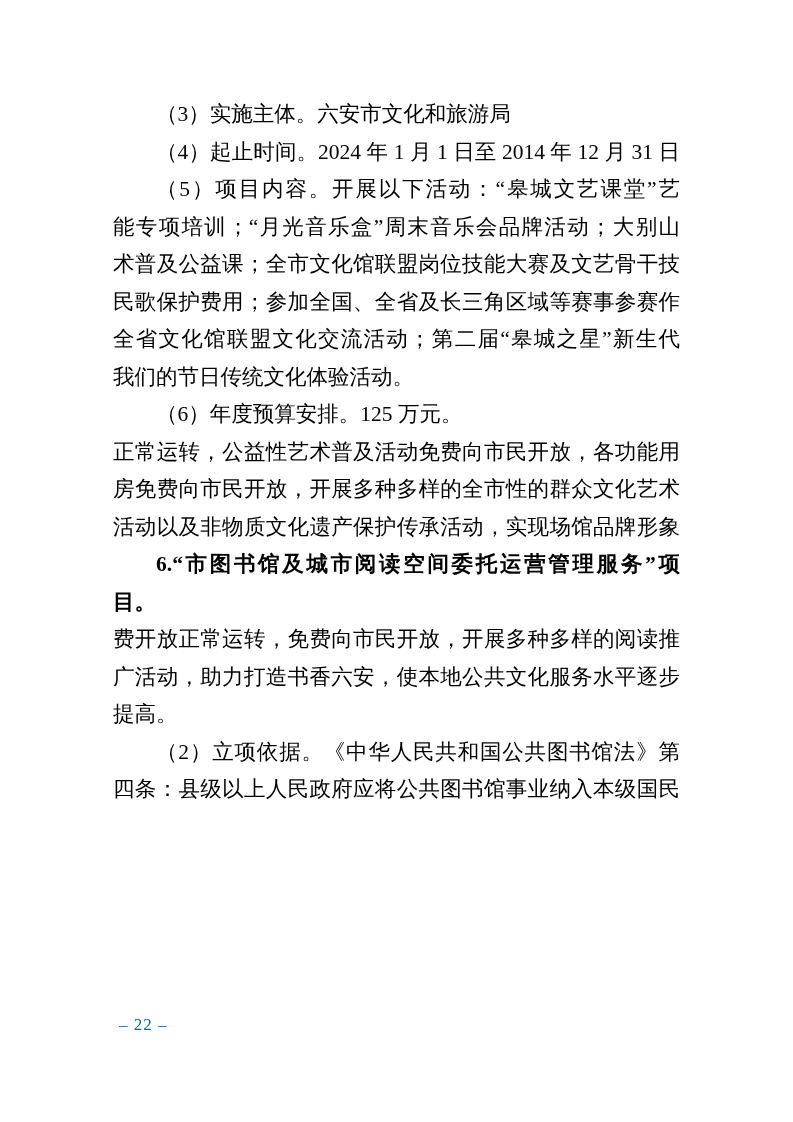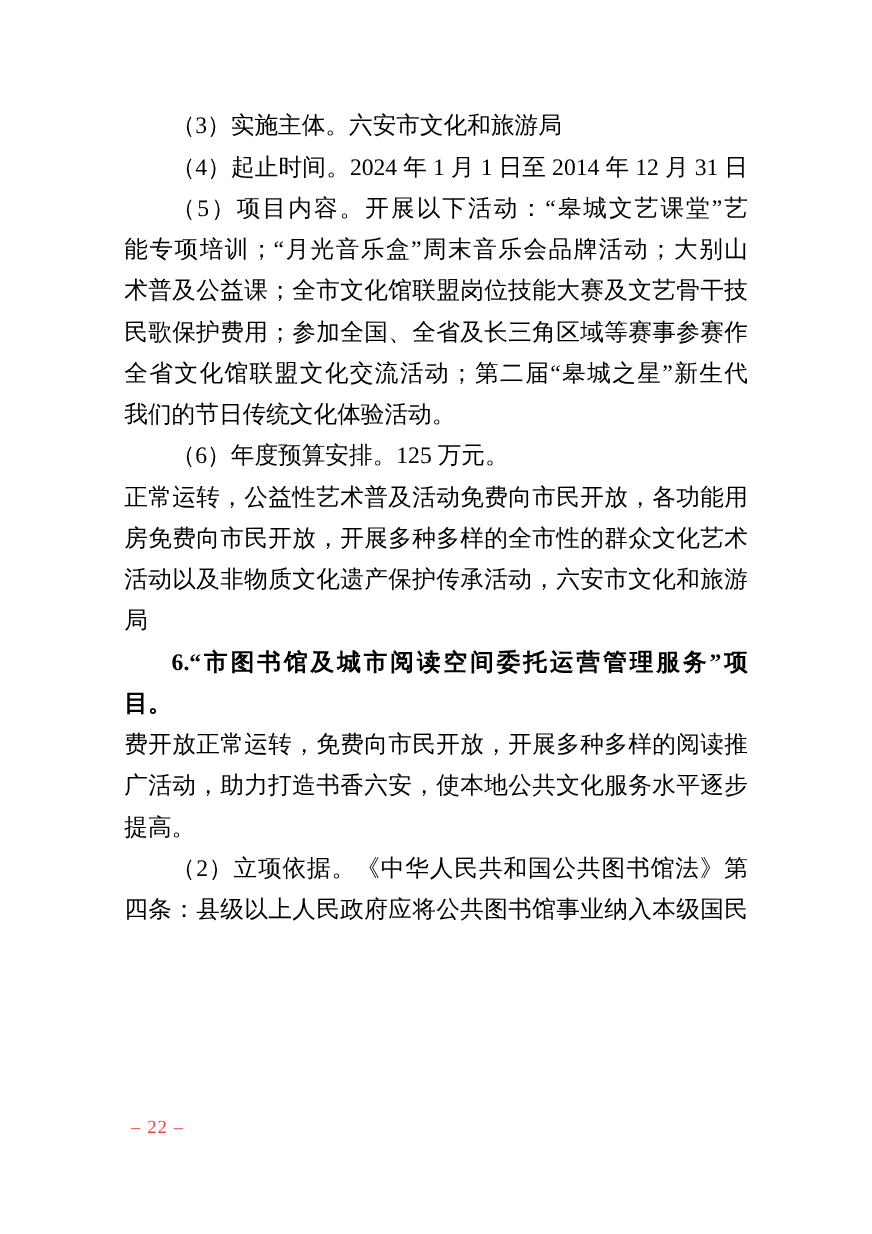--- a/index.html
+++ b/index.html
@@ -38,40 +38,40 @@
   .line.bold {
     font-weight: bold;
   }
   .pageno {
     position: absolute;
     left: 119px;
     top: 1013px;
     font-size: 17px;
     line-height: 24px;
     letter-spacing: 1px;
-    color: #ef4444;
+    color: #0369a1;
   }
 </style>
 </head>
 <body>
 
 <div class="page">
   <div class="doc-body">
     <div class="line indent">（3）实施主体。六安市文化和旅游局</div>
     <div class="line indent j">（4）起止时间。2024 年 1 月 1 日至 2014 年 12 月 31 日</div>
     <div class="line indent j">（5）项目内容。开展以下活动：“皋城文艺课堂”艺</div>
     <div class="line j">能专项培训；“月光音乐盒”周末音乐会品牌活动；大别山</div>
     <div class="line j">术普及公益课；全市文化馆联盟岗位技能大赛及文艺骨干技</div>
     <div class="line j">民歌保护费用；参加全国、全省及长三角区域等赛事参赛作</div>
     <div class="line j">全省文化馆联盟文化交流活动；第二届“皋城之星”新生代</div>
     <div class="line">我们的节日传统文化体验活动。</div>
     <div class="line indent">（6）年度预算安排。125 万元。</div>
     <div class="line j">正常运转，公益性艺术普及活动免费向市民开放，各功能用</div>
     <div class="line j">房免费向市民开放，开展多种多样的全市性的群众文化艺术</div>
-    <div class="line j">活动以及非物质文化遗产保护传承活动，六安市文化和旅游局</div>
+    <div class="line j">活动以及非物质文化遗产保护传承活动，实现场馆品牌形象</div>
     <div class="line indent j bold">6.“市图书馆及城市阅读空间委托运营管理服务”项</div>
     <div class="line bold">目。</div>
     <div class="line j">费开放正常运转，免费向市民开放，开展多种多样的阅读推</div>
     <div class="line j">广活动，助力打造书香六安，使本地公共文化服务水平逐步</div>
     <div class="line">提高。</div>
     <div class="line indent j">（2）立项依据。《中华人民共和国公共图书馆法》第</div>
     <div class="line j">四条：县级以上人民政府应将公共图书馆事业纳入本级国民</div>
   </div>
   <div class="pageno">– 22 –</div>
 </div>

